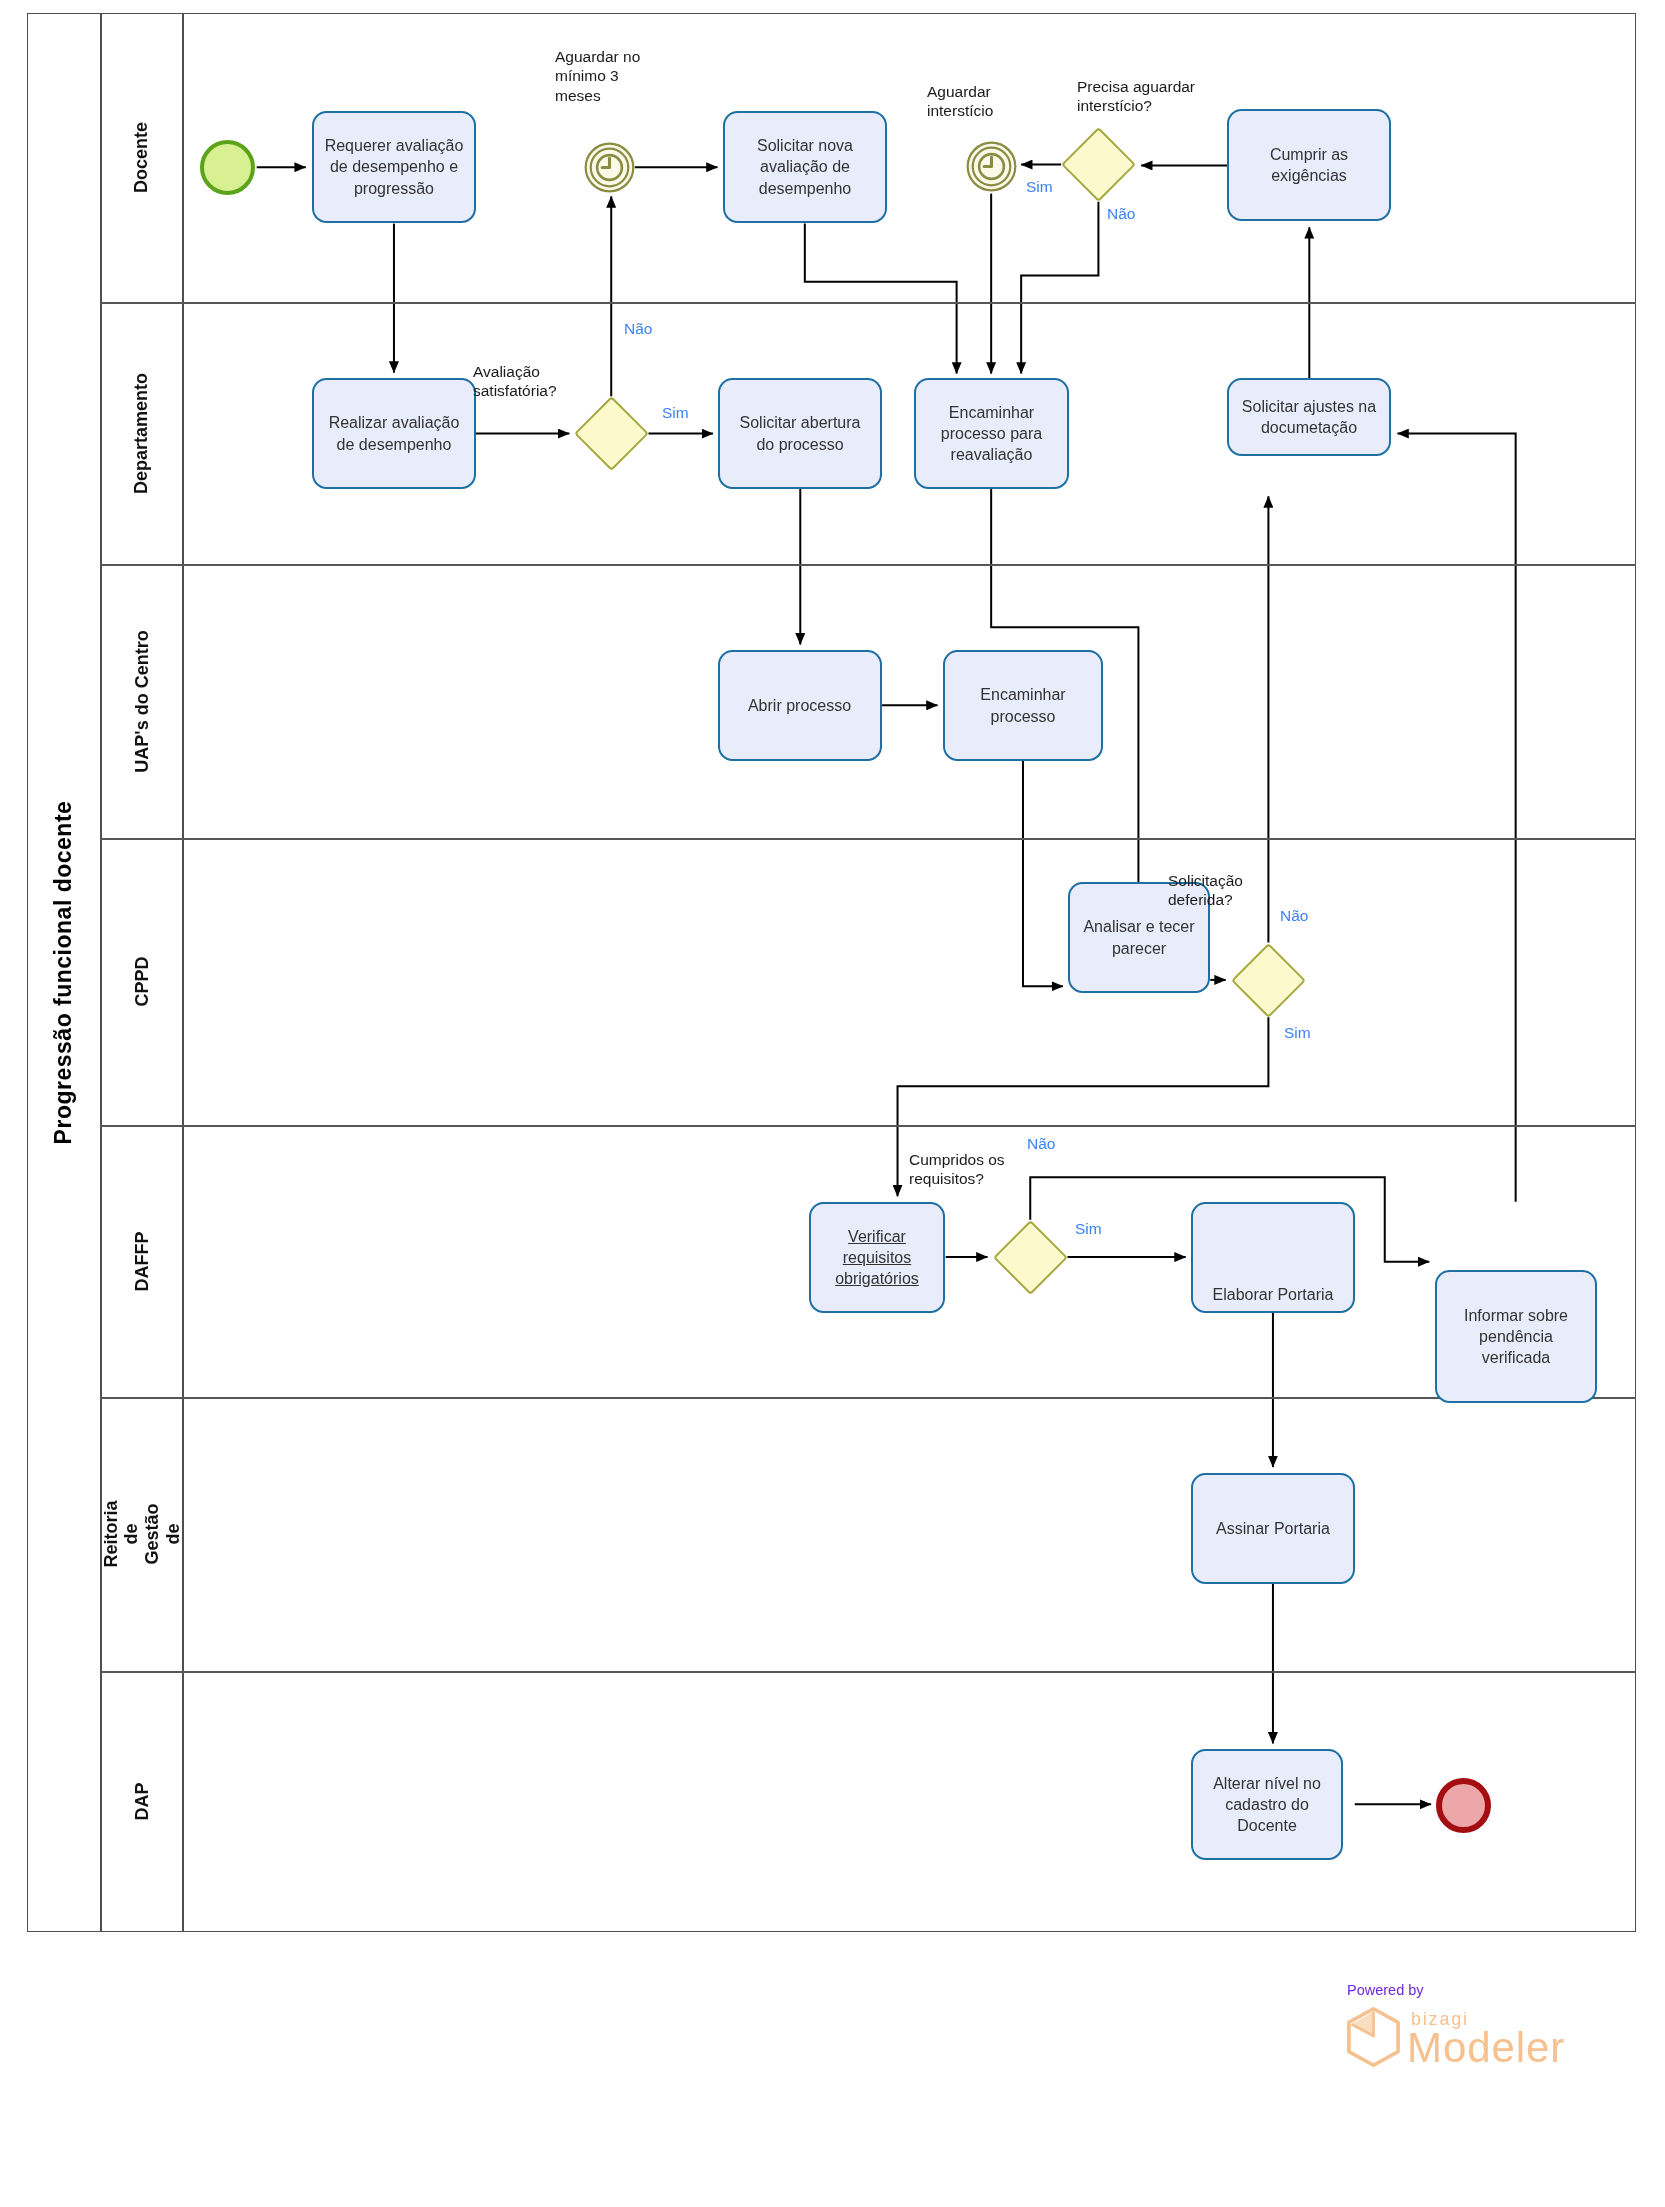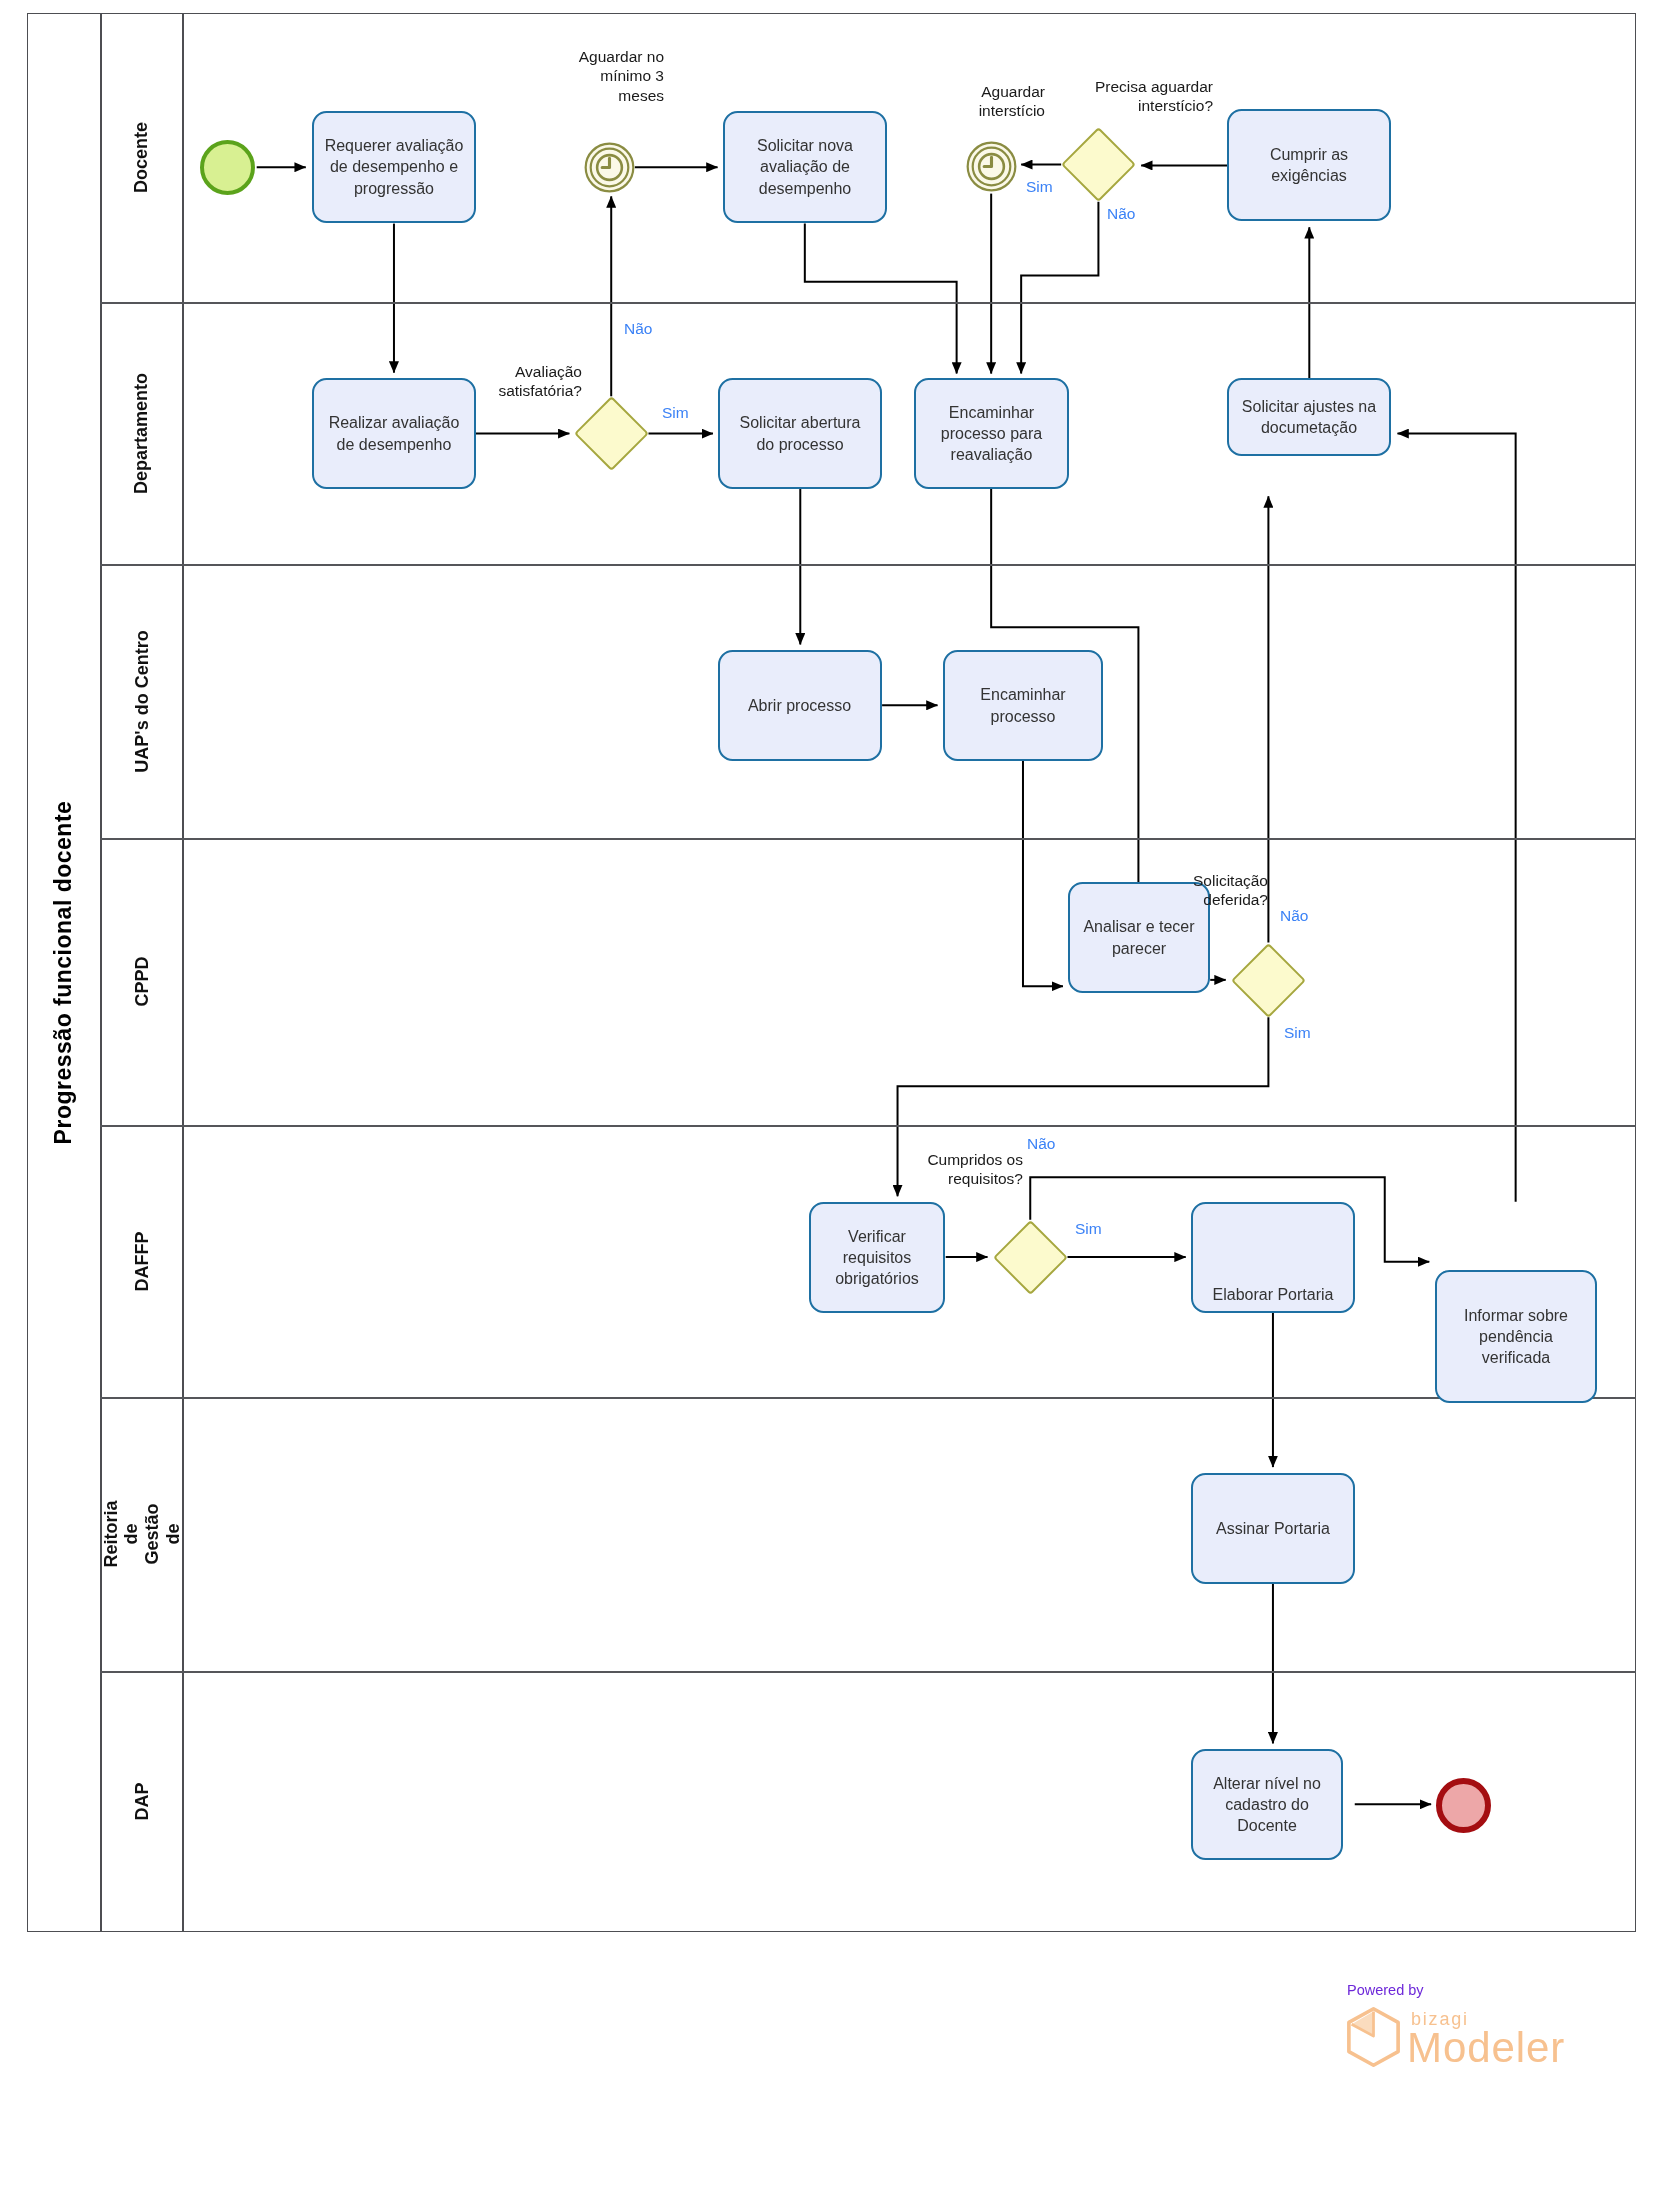--- a/index.html
+++ b/index.html
@@ -11,21 +11,21 @@
   .hline{height:1.8px;background:#55565a;}
   .lane-label{display:flex;align-items:center;justify-content:center;overflow:hidden;}
   .lane-label span{transform:rotate(-90deg);white-space:nowrap;font-weight:bold;font-size:18px;color:#111;}
   .lane-label span.wrap{white-space:normal;width:259px;text-align:center;line-height:1.15;}
   .pool-title{display:flex;align-items:center;justify-content:center;}
   .pool-title span{transform:rotate(-90deg);white-space:nowrap;font-weight:bold;font-size:23px;letter-spacing:0.5px;color:#000;}
   .task{background:#e9edfb;border:2.7px solid #1e70a3;border-radius:14.5px;display:flex;align-items:center;justify-content:center;text-align:center;font-size:16px;line-height:1.32;padding:5.5px 9px;color:#333;}
   .gateway{width:53px;height:53px;background:#fcfacd;border:2.7px solid #a6a73f;border-radius:3.6px;transform:rotate(45deg);}
   .event-start{width:55px;height:55px;border-radius:50%;background:#d8f092;border:4.5px solid #5ba31b;}
   .event-end{width:55px;height:55px;border-radius:50%;background:#eda7a8;border:6.4px solid #a40d11;}
-  .node-label{font-size:15.5px;text-align:right;line-height:1.25;color:#1a1a1a;}
+  .node-label{font-size:15.5px;text-align:left;line-height:1.25;color:#1a1a1a;}
   .edge-label{font-size:15.5px;color:#3b82f6;white-space:nowrap;}
   .wires{position:absolute;left:0;top:0;pointer-events:none;}
   .footer-powered{font-size:14.5px;color:#6d28d9;}
   .brand-small{font-size:18px;color:#f7c18f;letter-spacing:1.8px;}
   .brand-big{font-size:42px;color:#f7c18f;letter-spacing:0.9px;}
 </style>
 </head>
 <body>
 
 <svg class="wires" width="1666" height="2207" viewBox="0 0 1832 2428">
@@ -146,21 +146,21 @@
   </div>
 <div class="abs task" style="left:718px;top:650px;width:164px;height:111px;padding-left:8px;">
     <span>Abrir processo</span>
   </div>
 <div class="abs task" style="left:943px;top:650px;width:160px;height:111px;">
     <span>Encaminhar processo</span>
   </div>
 <div class="abs task" style="left:1068px;top:882px;width:142px;height:111px;">
     <span>Analisar e tecer parecer</span>
   </div>
-<div class="abs task" style="left:809px;top:1202px;width:136px;height:111px;">
+<div class="abs task" style="left:809px;top:1202px;width:136px;height:111px;text-decoration:underline;">
     <span>Verificar requisitos obrigatórios</span>
   </div>
 <div class="abs task" style="left:1191px;top:1202px;width:164px;height:111px;align-items:flex-end;">
     <span>Elaborar Portaria</span>
   </div>
 <div class="abs task" style="left:1435px;top:1270px;width:162px;height:133px;">
     <span>Informar sobre pendência verificada</span>
   </div>
 <div class="abs task" style="left:1191px;top:1473px;width:164px;height:111px;">
     <span>Assinar Portaria</span>

